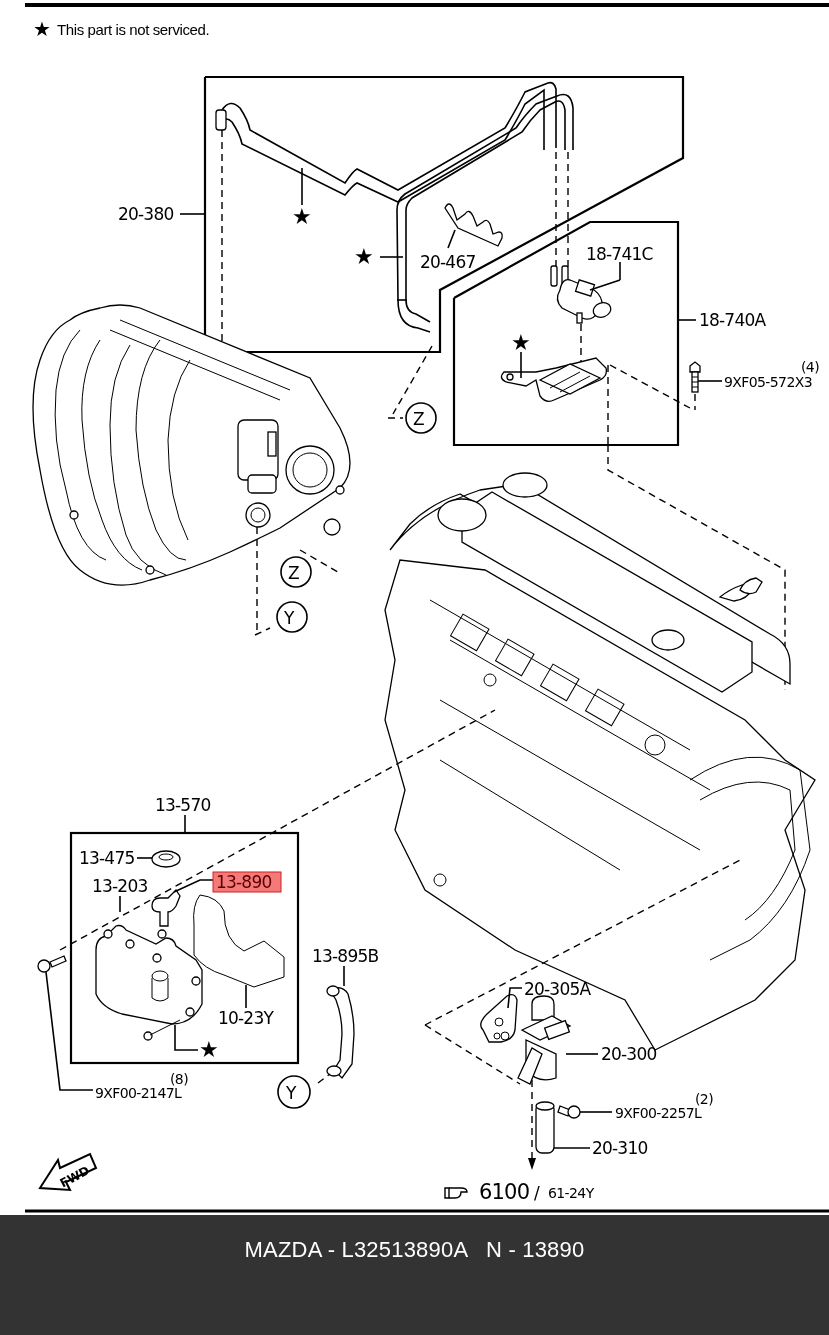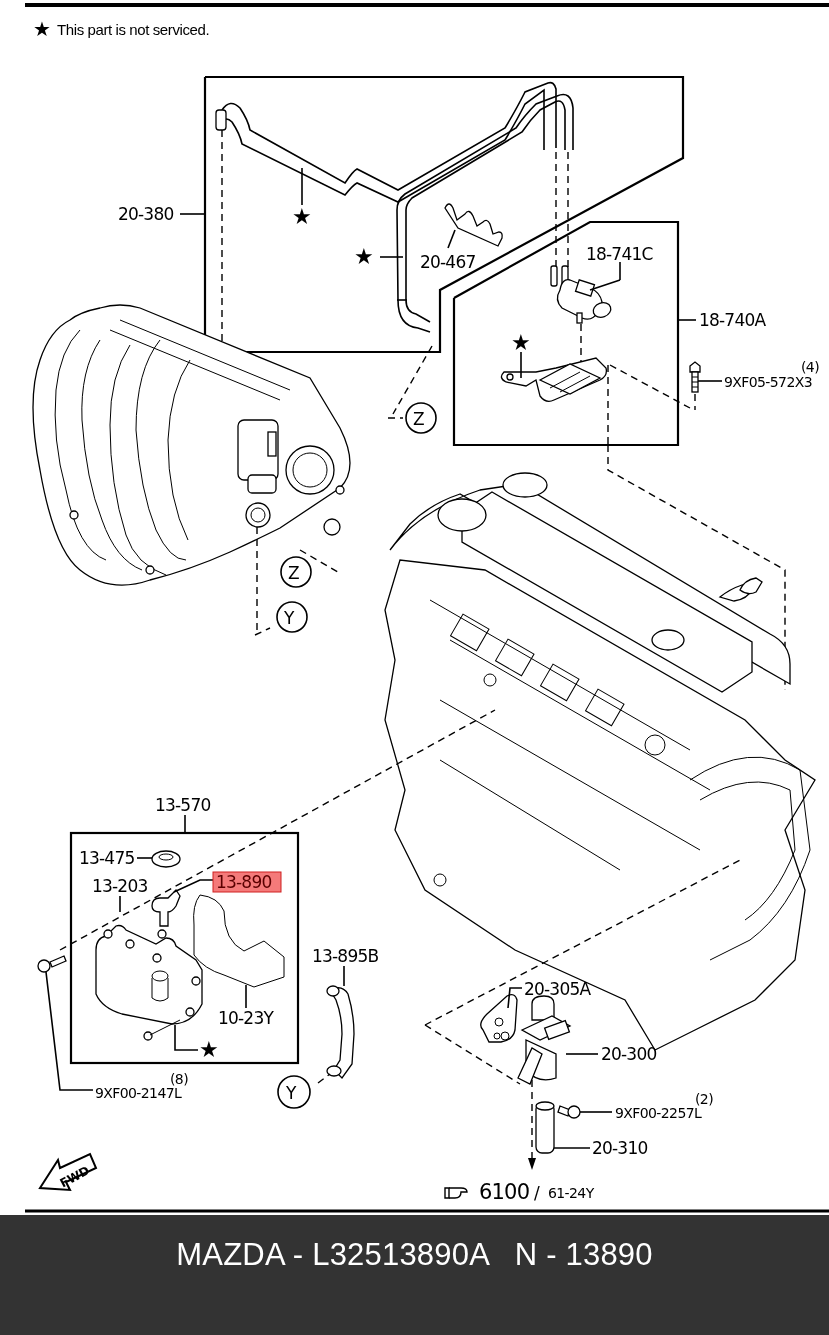--- a/index.html
+++ b/index.html
@@ -9,21 +9,21 @@
   .lbl { font-family:"DejaVu Sans", "Liberation Sans", sans-serif; font-size:17px; fill:#000; letter-spacing:-0.8px; }
   .lbl-sm { font-family:"DejaVu Sans", "Liberation Sans", sans-serif; font-size:14px; fill:#000; letter-spacing:-0.6px; }
   .note { font-family:"Liberation Sans", sans-serif; font-size:15px; fill:#000; letter-spacing:-0.4px; }
   .ln { stroke:#000; stroke-width:1.6; fill:none; }
   .box { stroke:#000; stroke-width:2.2; fill:none; }
   .dash { stroke:#000; stroke-width:1.4; fill:none; stroke-dasharray:7 5; }
   .part { stroke:#000; stroke-width:1.3; fill:#fff; }
   .part-t { stroke:#000; stroke-width:1; fill:none; }
   #footer { position:absolute; left:0; top:1215px; width:829px; height:120px; background:#333333; }
   #footer-title { position:absolute; left:0; right:0; top:22px; text-align:center;
-                  color:#ffffff; font-family:"Liberation Sans", sans-serif; font-size:31px;
+                  color:#ffffff; font-family:"Liberation Sans", sans-serif; font-size:22px;
                   letter-spacing:0.2px; white-space:pre; }
 </style>
 </head>
 <body>
 
 <svg id="diagram" viewBox="0 0 829 1215" xmlns="http://www.w3.org/2000/svg">
 
   <line x1="25" y1="5" x2="829" y2="5" stroke="#000" stroke-width="4"></line>
 
   <g>

